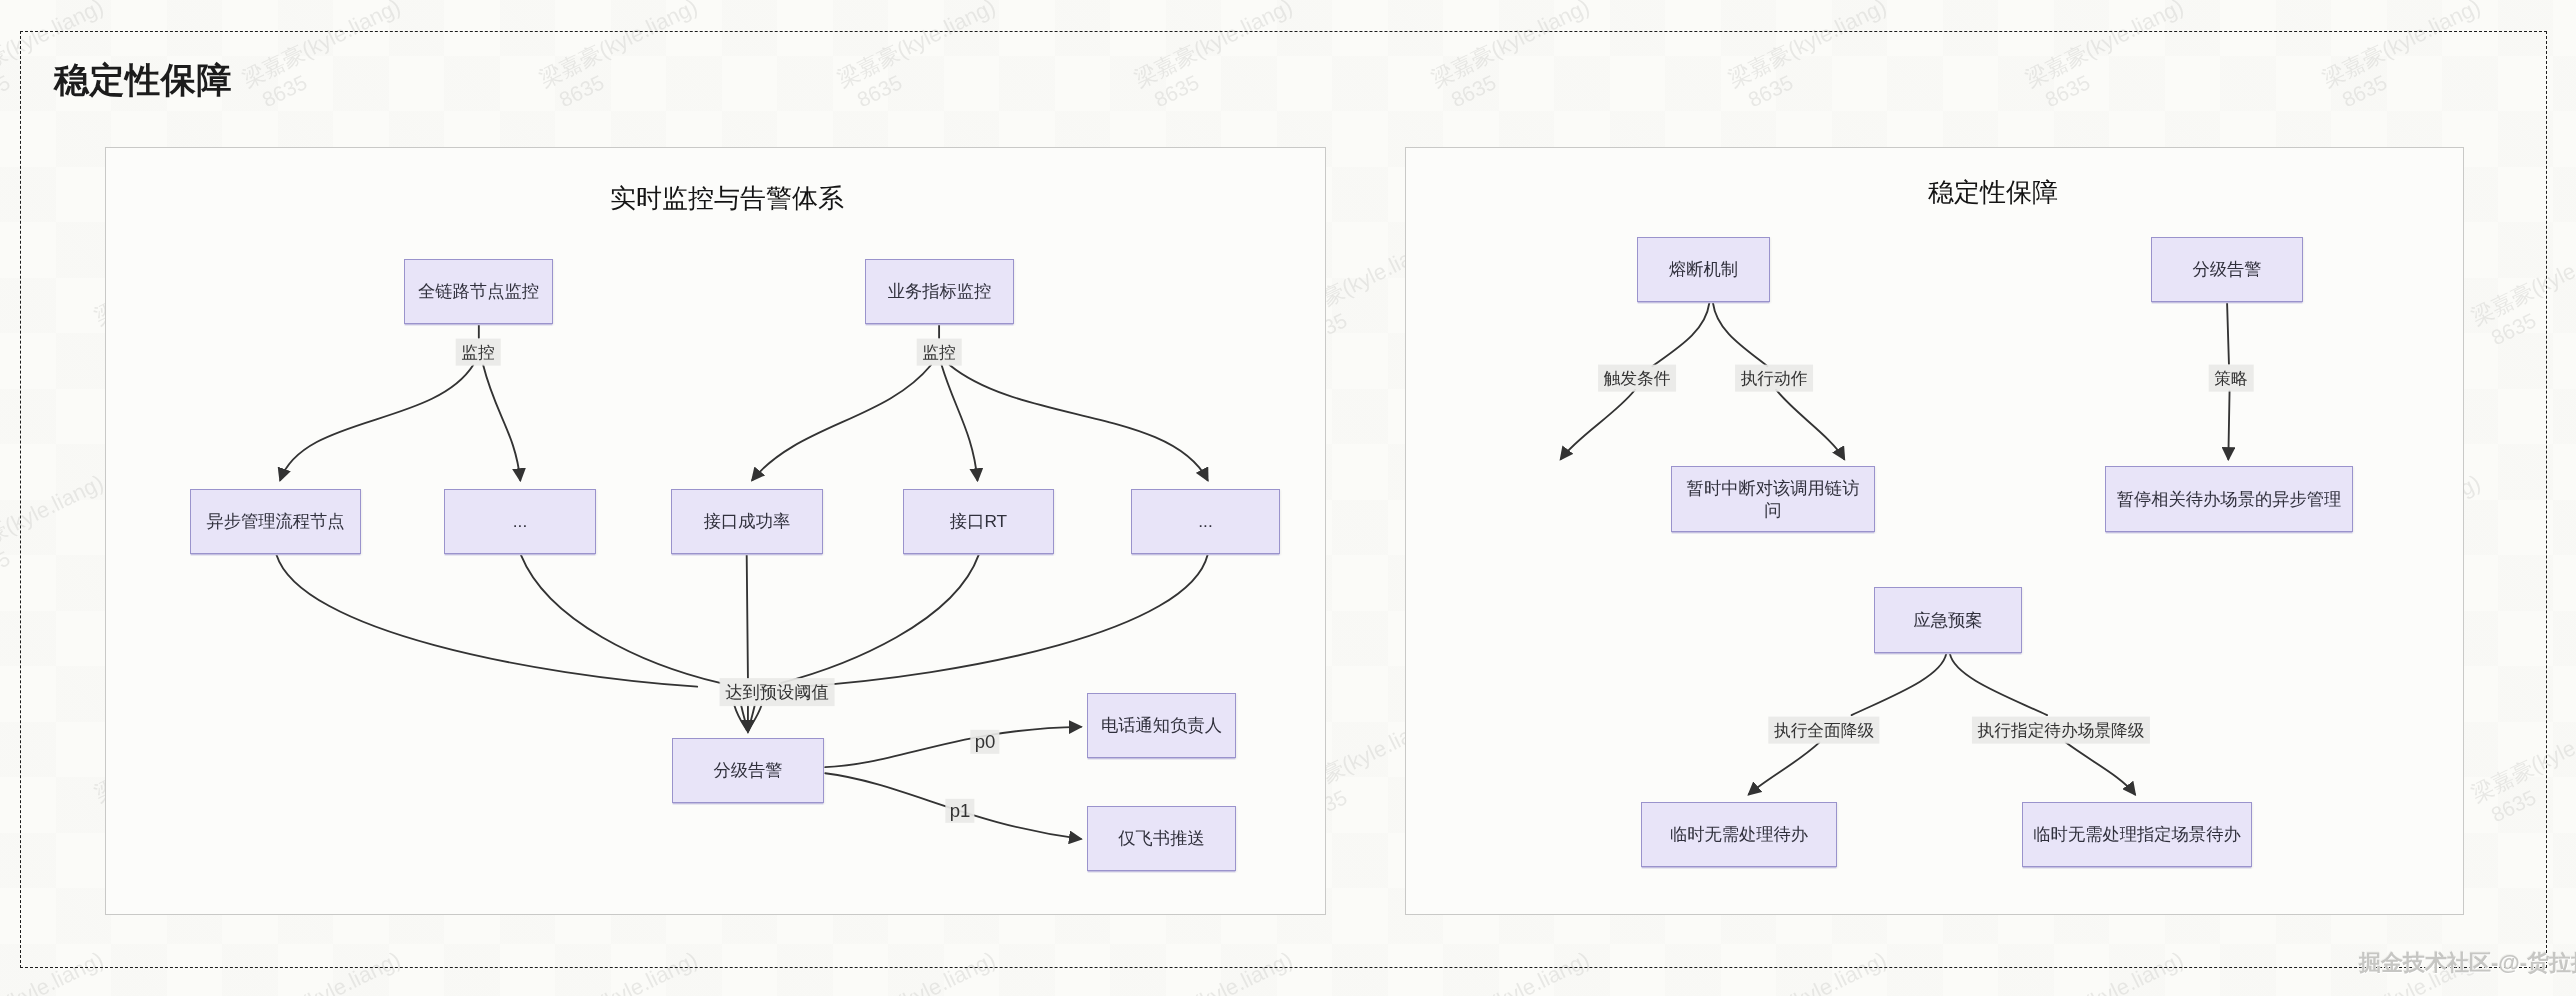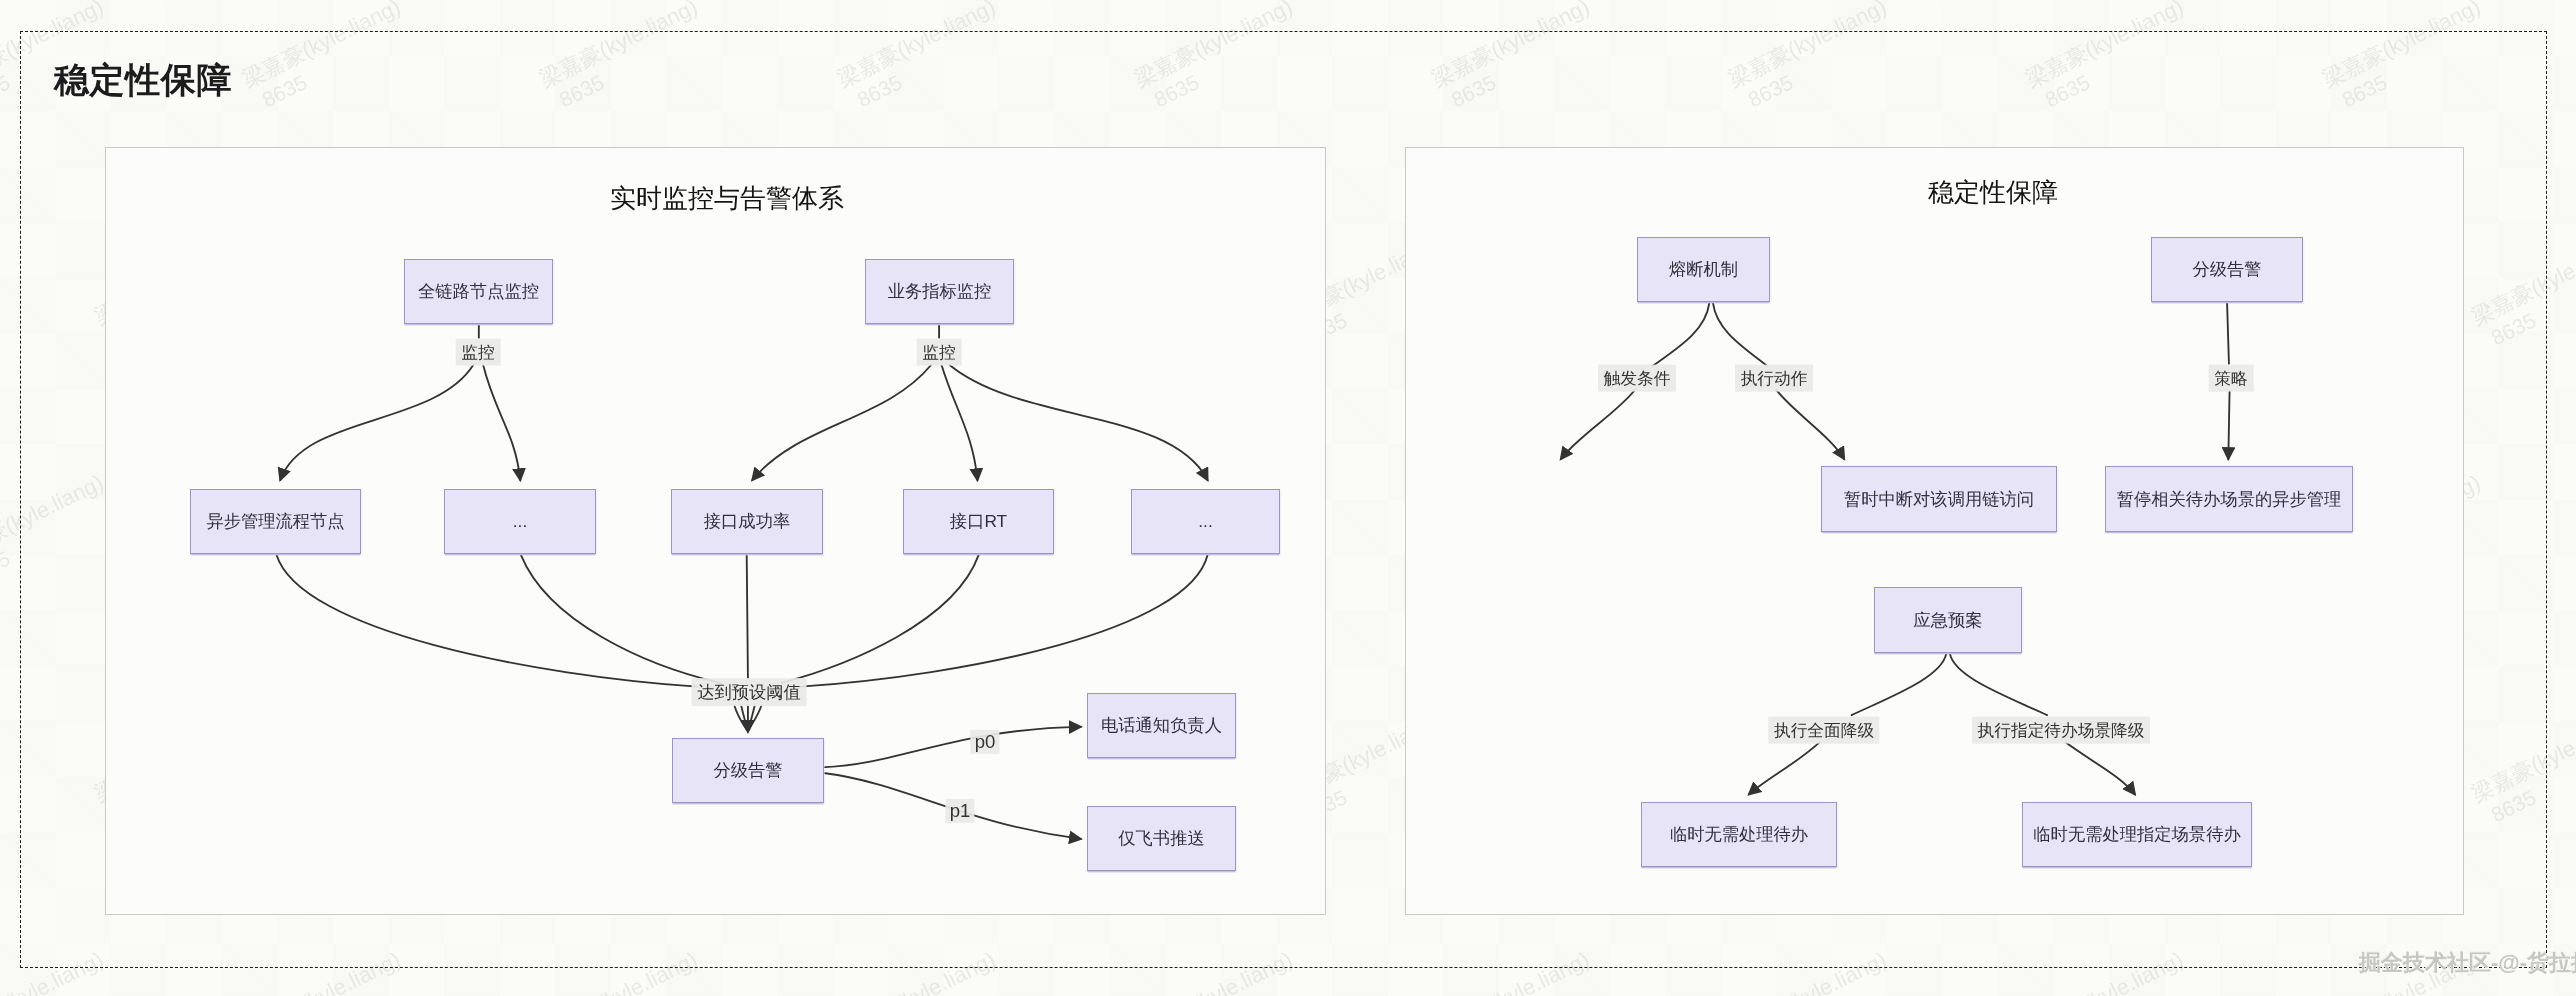--- a/index.html
+++ b/index.html
@@ -57,21 +57,21 @@
     display:flex;align-items:center;justify-content:center;
     text-align:center;
     font-size:17.3px;color:#30303c;line-height:1.3;
     box-sizing:border-box;padding:2.5px 6.2px;
   }
   .elabel{
     position:absolute;z-index:5;transform:translate(-50%,-50%);
     background:rgba(233,233,231,0.92);
     padding:1.9px 5.6px;font-size:16.7px;color:#333;white-space:nowrap;
   }
-  .elabel.big{font-size:17.3px;}
+  .elabel.big{font-size:17.3px;margin-left:28px;}
   .elabel.prio{font-size:18.6px;padding:1.2px 4.3px;}
 </style>
 </head>
 <body>
 
 <div class="canvas">
 
   <div class="wm-layer">
       <div class="wm" style="left: -56px; top: 28px;"><span>梁嘉豪(kyle.liang)</span><span class="wm2">8635</span></div>
       <div class="wm" style="left: 241px; top: 28px;"><span>梁嘉豪(kyle.liang)</span><span class="wm2">8635</span></div>
@@ -208,21 +208,21 @@
   <div class="elabel big" style="left:749px;top:692px">达到预设阈值</div>
   <div class="elabel prio" style="left:985px;top:742px">p0</div>
   <div class="elabel prio" style="left:960px;top:811px">p1</div>
 
   <div class="node" style="left:1637px;top:237px;width:133px;height:65px">
     <span>熔断机制</span>
   </div>
   <div class="node" style="left:2151px;top:237px;width:152px;height:65px">
     <span>分级告警</span>
   </div>
-  <div class="node" style="left:1821px;top:466px;width:236px;height:66px">
+  <div class="node" style="left:1671px;top:466px;width:204px;height:66px">
     <span>暂时中断对该调用链访问</span>
   </div>
   <div class="node" style="left:2105px;top:466px;width:248px;height:66px">
     <span>暂停相关待办场景的异步管理</span>
   </div>
   <div class="node" style="left:1874px;top:587px;width:148px;height:66px">
     <span>应急预案</span>
   </div>
   <div class="node" style="left:1641px;top:802px;width:196px;height:65px">
     <span>临时无需处理待办</span>

